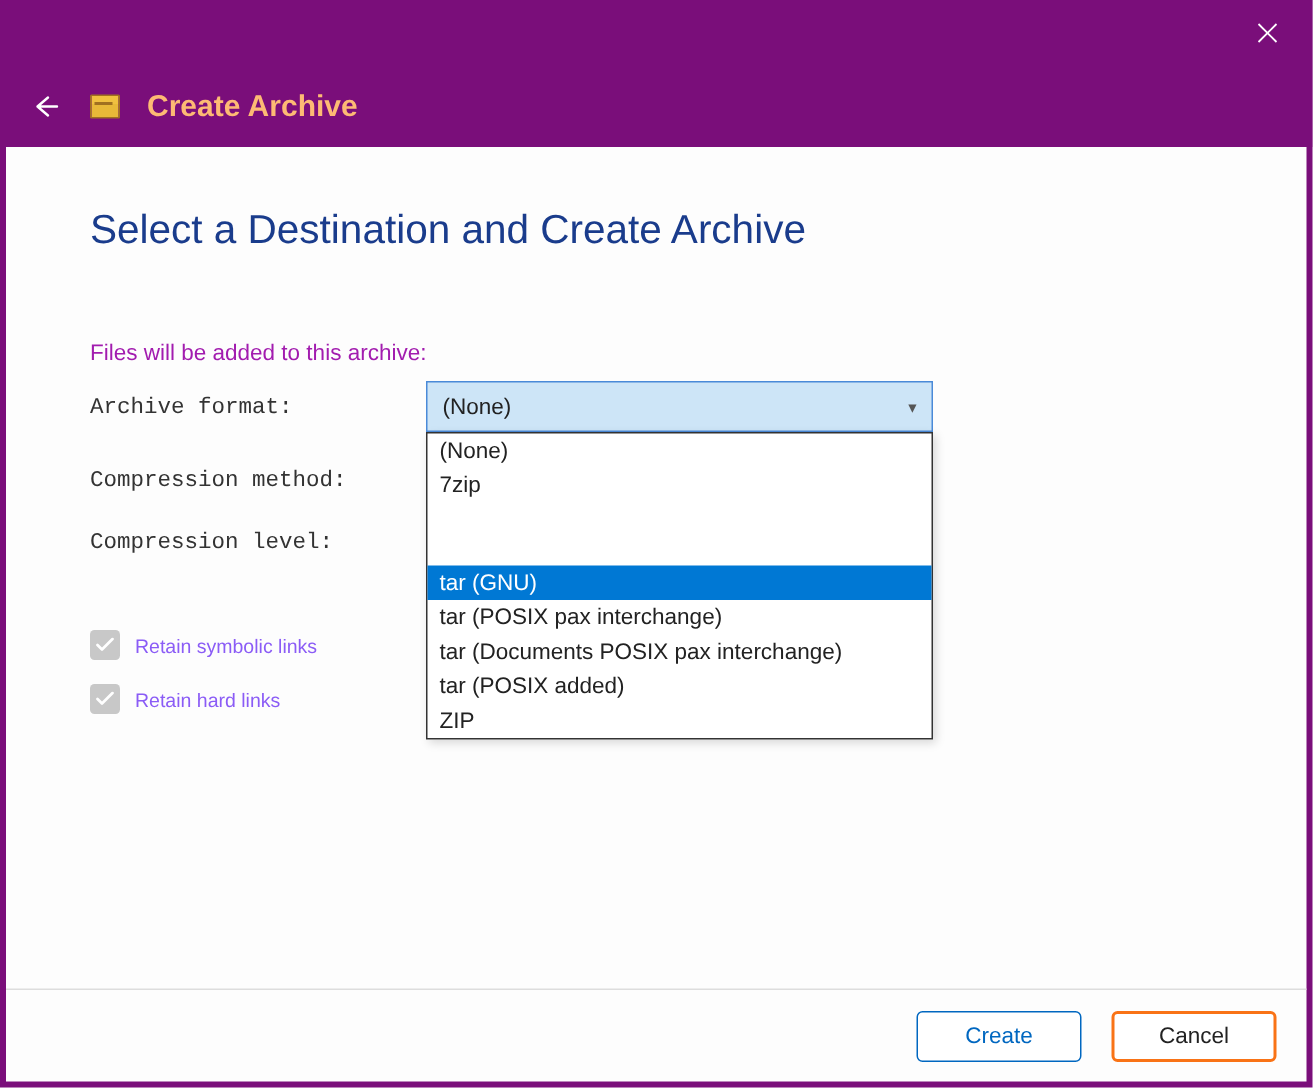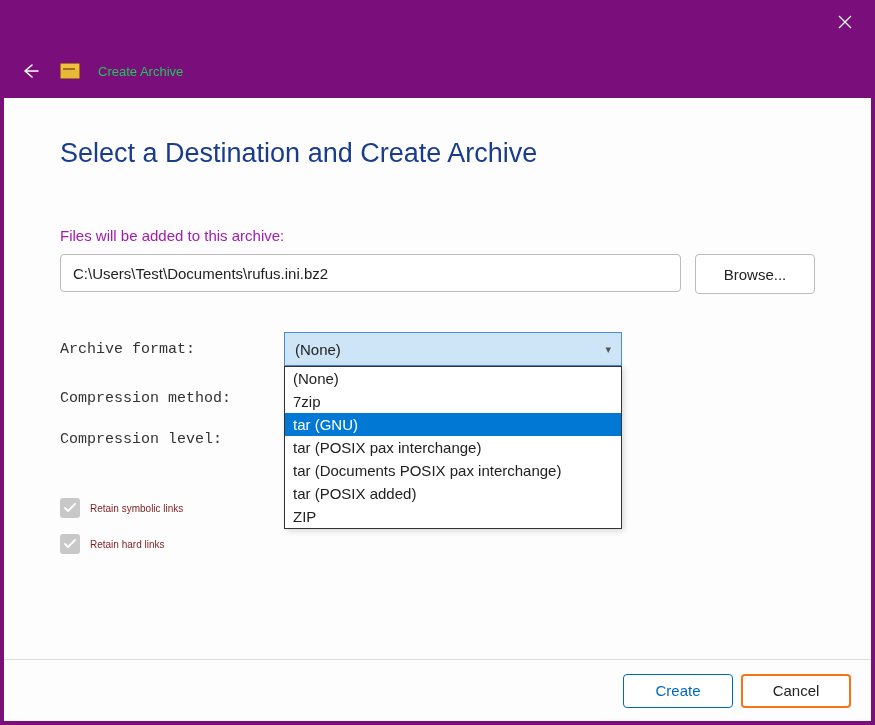--- a/index.html
+++ b/index.html
@@ -61,23 +61,23 @@
     .app-icon::before {
       content: '';
       position: absolute;
       left: 2px;
       top: 4px;
       width: 12px;
       height: 2px;
       background: #a07020;
     }
     .header-title {
-      color: #22c55e;
-      font-size: 13px;
-      font-weight: 400;
+      color: #fdba74;
+      font-size: 20px;
+      font-weight: 700;
     }
     .content {
       flex: 1;
       background: #fdfdfd;
       margin: 0 4px 4px 4px;
       border-radius: 0;
       padding: 40px 56px 0 56px;
       display: flex;
       flex-direction: column;
       position: relative;
@@ -165,20 +165,21 @@
     }
     .dropdown-item {
       padding: 3px 8px;
       font-size: 15px;
       color: #222;
       cursor: pointer;
     }
     .dropdown-item.highlighted {
       background: #0078d4;
       color: white;
+      margin-top: 42px;
     }
     .checkbox-group {
       display: flex;
       flex-direction: column;
       gap: 16px;
     }
     .checkbox-row {
       display: flex;
       align-items: center;
       gap: 10px;
@@ -188,34 +189,34 @@
       height: 20px;
       border-radius: 3px;
       background: #c8c8c8;
       display: flex;
       align-items: center;
       justify-content: center;
       color: white;
       font-size: 13px;
     }
     .checkbox-label {
-      color: #7f1d1d;
-      font-size: 10px;
+      color: #8b5cf6;
+      font-size: 13px;
     }
     .footer {
       position: absolute;
       bottom: 0;
       left: 0;
       right: 0;
       height: 62px;
       border-top: 1px solid #ddd;
       display: flex;
       justify-content: flex-end;
       align-items: center;
-      gap: 8px;
+      gap: 20px;
       padding-right: 20px;
     }
     .footer-btn {
       width: 110px;
       height: 34px;
       border-radius: 4px;
       font-size: 15px;
       cursor: pointer;
       background: white;
     }
@@ -247,24 +248,20 @@
       </svg>
   </div>
   <div class="app-icon"></div>
   <div class="header-title">Create Archive</div>
 </div>
 
 <div class="content">
   <h1 class="page-title">Select a Destination and Create Archive</h1>
 
   <div class="field-label">Files will be added to this archive:</div>
-  <div class="path-row">
-    <input class="path-input" type="text" value="C:\Users\Test\Documents\rufus.ini.bz2" style="">
-    <button class="browse-btn">Browse...</button>
-  </div>
 
   <div class="form-rows">
     <div class="form-row">
       <div class="row-label">Archive format:</div>
       <div class="combo">
         <span>(None)</span>
         <span class="combo-chevron">▾</span>
       </div>
     </div>
 

